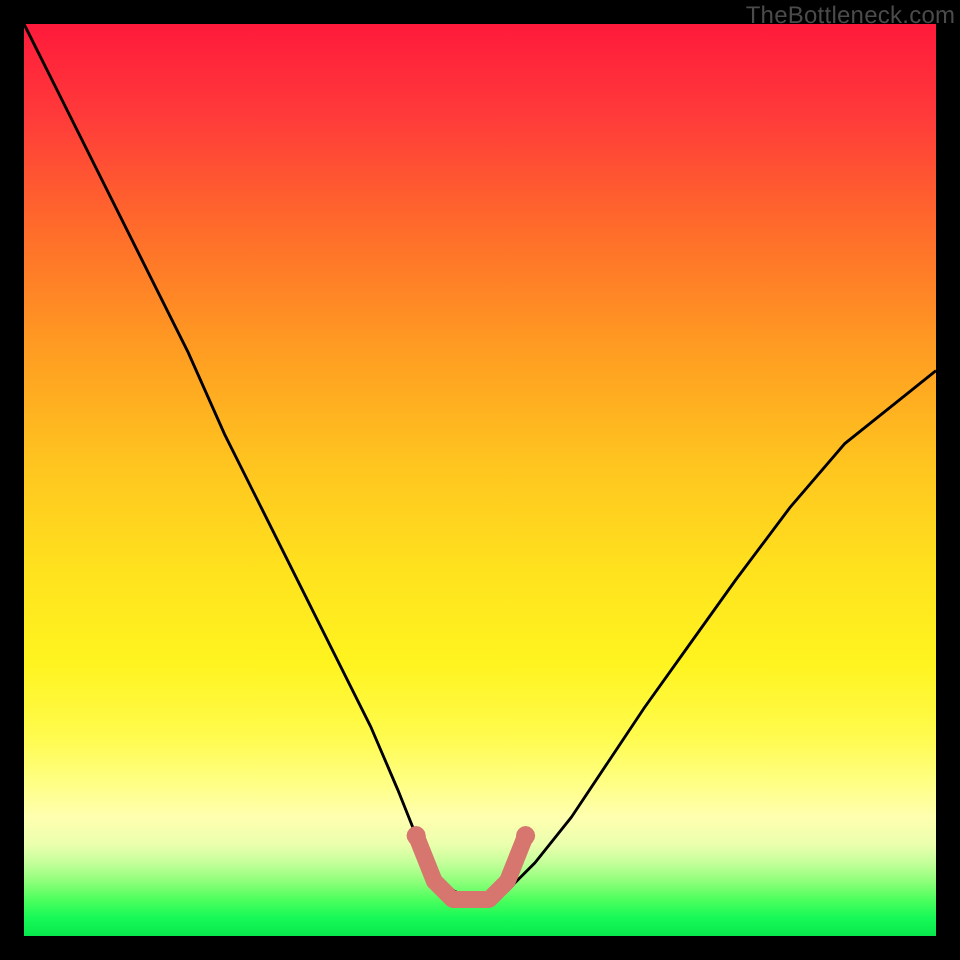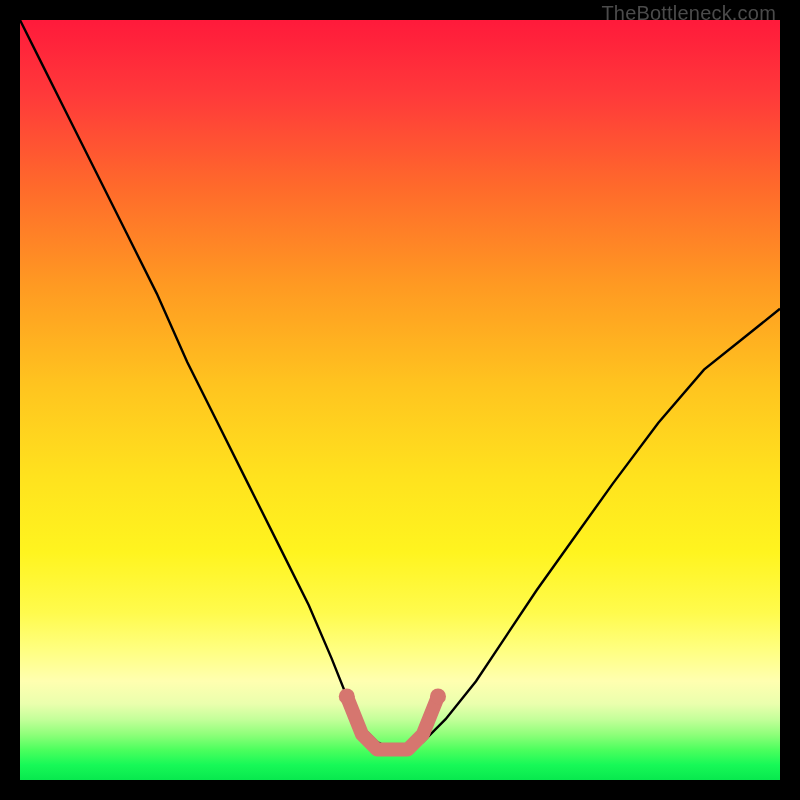--- a/index.html
+++ b/index.html
@@ -40,21 +40,21 @@
       #c4ff9a 92%,
       #8fff7a 94%,
       #4dff5e 96%,
       #17f957 98%,
       #08e84e 100%
     );
   }
   .watermark {
     position: absolute;
     top: 2px;
-    right: 24px;
+    right: 4px;
     color: #4b4b4b;
     font-size: 20px;
     font-weight: 500;
     letter-spacing: 0.2px;
     user-select: none;
   }
   svg.curve {
     position: absolute;
     top: 0;
     left: 0;

